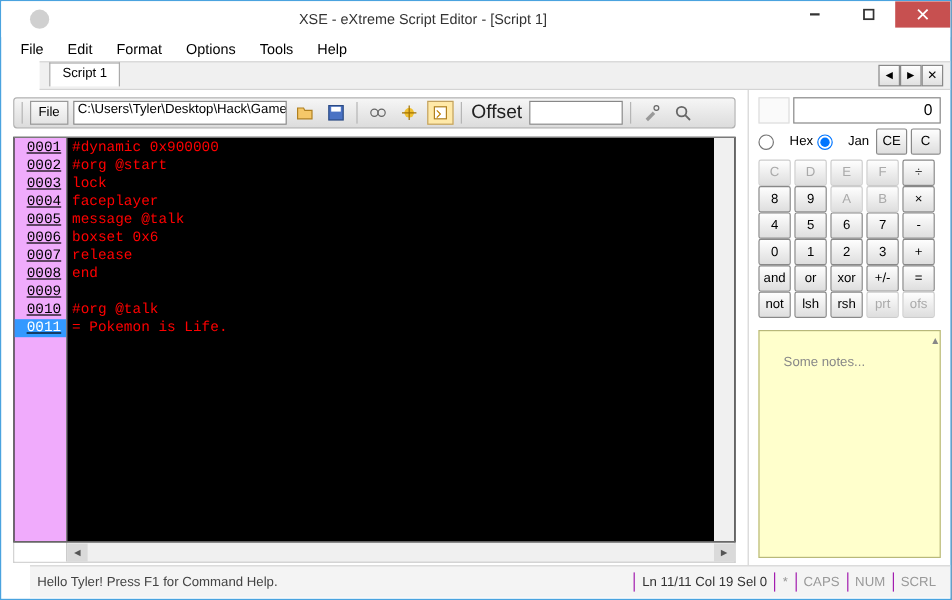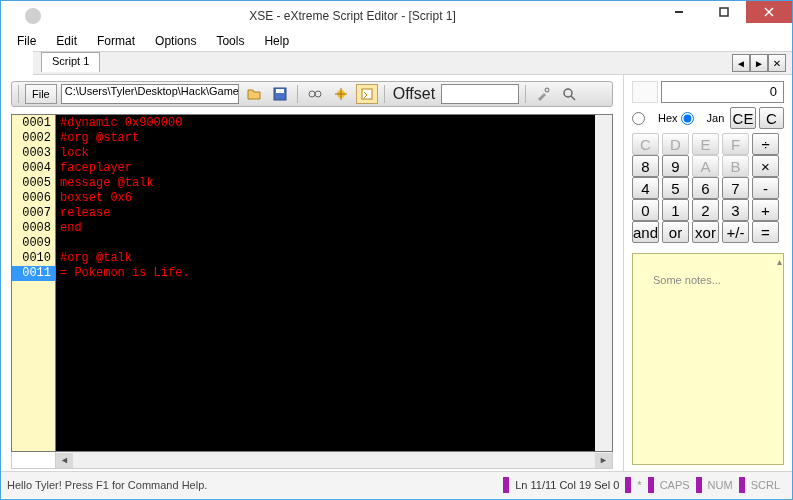--- a/index.html
+++ b/index.html
@@ -20,40 +20,40 @@
 .leftpane { flex: 1; padding: 6px 10px 2px 10px; border-right: 1px solid #d4d4d4; display: flex; flex-direction: column; }
 .toolbar { height: 26px; background: linear-gradient(#f6f6f6,#dcdcdc); border: 1px solid #b0b0b0; border-radius: 3px; display: flex; align-items: center; padding: 2px 4px; gap: 4px; }
 .toolbar .sep { width: 1px; height: 18px; background: #b5b5b5; margin: 0 2px; }
 .tbtn { height: 20px; min-width: 22px; border: 1px solid transparent; background: transparent; display: flex; align-items: center; justify-content: center; padding: 0 2px; }
 .tbtn.active { border: 1px solid #c0a060; background: #ffe9a8; }
 .tbtn.filebtn { border: 1px solid #999; background: linear-gradient(#fafafa,#e4e4e4); padding: 0 6px; font-size: 11px; }
 .pathbox { flex: 0 0 178px; height: 20px; border: 1px solid #888; background: #fff; font-size: 11px; padding: 0 3px; overflow: hidden; white-space: nowrap; }
 .offsetbox { width: 78px; height: 20px; border: 1px solid #888; background: #fff; }
 .offsetlbl { font-size: 16px; padding: 0 2px; color: #222; }
 .editor { flex: 1; border: 1px solid #7a7a7a; margin-top: 7px; background: #000; display: flex; overflow: hidden; position: relative; }
-.gutter { width: 44px; background: #fef9c3; border-right: 1px solid #7a7a7a; color: #000; font-family: "Courier New", monospace; font-size: 12px; padding-top: 1px; }
+.gutter { width: 44px; background: #f0abfc; border-right: 1px solid #7a7a7a; color: #000; font-family: "Courier New", monospace; font-size: 12px; padding-top: 1px; text-decoration: underline; }
 .gutter div { height: 15px; text-align: right; padding-right: 4px; }
 .gutter div.sel { background: #3399ff; color: #fff; }
 .code { flex: 1; font-family: "Courier New", monospace; font-size: 12px; color: #ff0000; padding: 1px 4px; line-height: 15px; white-space: pre; }
 .hscroll { height: 17px; background: #f0f0f0; border: 1px solid #ccc; border-top: none; margin-left: 0; display: flex; align-items: center; }
 .hscroll .arrow { width: 17px; height: 15px; background: #dadada; display: flex; align-items: center; justify-content: center; font-size: 9px; color: #555; }
 .hscroll .track { flex: 1; }
 .vscroll { position: absolute; right: 0; top: 0; bottom: 0; width: 17px; background: #f0f0f0; }
 .rightpane { width: 168px; padding: 6px 8px; display: flex; flex-direction: column; gap: 4px; }
 .calcrow { display: flex; gap: 3px; }
 .calcdisp { flex: 1; height: 22px; border: 1px solid #888; background: #fff; text-align: right; padding: 2px 6px; font-size: 13px; }
 .calcblank { width: 26px; height: 22px; border: 1px solid #ddd; background: #fafafa; }
 .radio { font-size: 11px; display: flex; align-items: center; gap: 13px; }
-.calcbtn { width: 27px; height: 22px; border: 1px solid #888; background: linear-gradient(#fefefe,#dedede); font-size: 15px; display: flex; align-items: center; justify-content: center; border-radius: 2px; }
+.calcbtn { width: 27px; height: 22px; border: 1px solid #888; background: linear-gradient(#fefefe,#dedede); font-size: 11px; display: flex; align-items: center; justify-content: center; border-radius: 2px; }
 .calcbtn.dis { color: #aaa; border-color: #ccc; }
 .notes { flex: 1; margin-top: 6px; background: #ffffcc; border: 1px solid #b8b87a; padding: 20px; font-size: 11px; color: #888; position: relative; }
 .notes .sc { position: absolute; right: 1px; top: 2px; color: #888; font-size: 10px; }
-.statusbar { height: 27px; border-top: 1px solid #d4d4d4; display: flex; align-items: center; padding: 0 6px; font-size: 11px; color: #444; background: #f4f4f4; }
+.statusbar { height: 27px; border-top: 1px solid #d4d4d4; display: flex; align-items: center; padding: 0 6px; font-size: 11px; color: #444; background: #f4f4f4; margin-left: 24px; }
 .statusbar .left { flex: 1; }
-.statusbar .cell { padding: 0 6px; border-left: 6px solid #a21caf; color: #999; height: 16px; display: flex; align-items: center; }
+.statusbar .cell { padding: 0 6px; border-left: 1px solid #a21caf; color: #999; height: 16px; display: flex; align-items: center; }
 svg { display: block; }
 </style>
 </head>
 <body>
 
 <div class="titlebar">
   <div class="icon"></div>
   <div class="title">XSE - eXtreme Script Editor - [Script 1]</div>
   <div class="winbtns">
     <div class="winbtn">
@@ -230,20 +230,27 @@
           <div class="calcbtn">3</div>
           <div class="calcbtn">+</div>
         </div>
         <div class="calcrow">
           <div class="calcbtn">and</div>
           <div class="calcbtn">or</div>
           <div class="calcbtn">xor</div>
           <div class="calcbtn">+/-</div>
           <div class="calcbtn">=</div>
         </div>
+        <div class="calcrow">
+          <div class="calcbtn">not</div>
+          <div class="calcbtn">lsh</div>
+          <div class="calcbtn">rsh</div>
+          <div class="calcbtn dis">prt</div>
+          <div class="calcbtn dis">ofs</div>
+        </div>
       </div>
     <div class="notes">
       <span>Some notes...</span>
       <span class="sc">▴</span>
     </div>
   </div>
 </div>
 
 <div class="statusbar">
   <div class="left">Hello Tyler! Press F1 for Command Help.</div>

